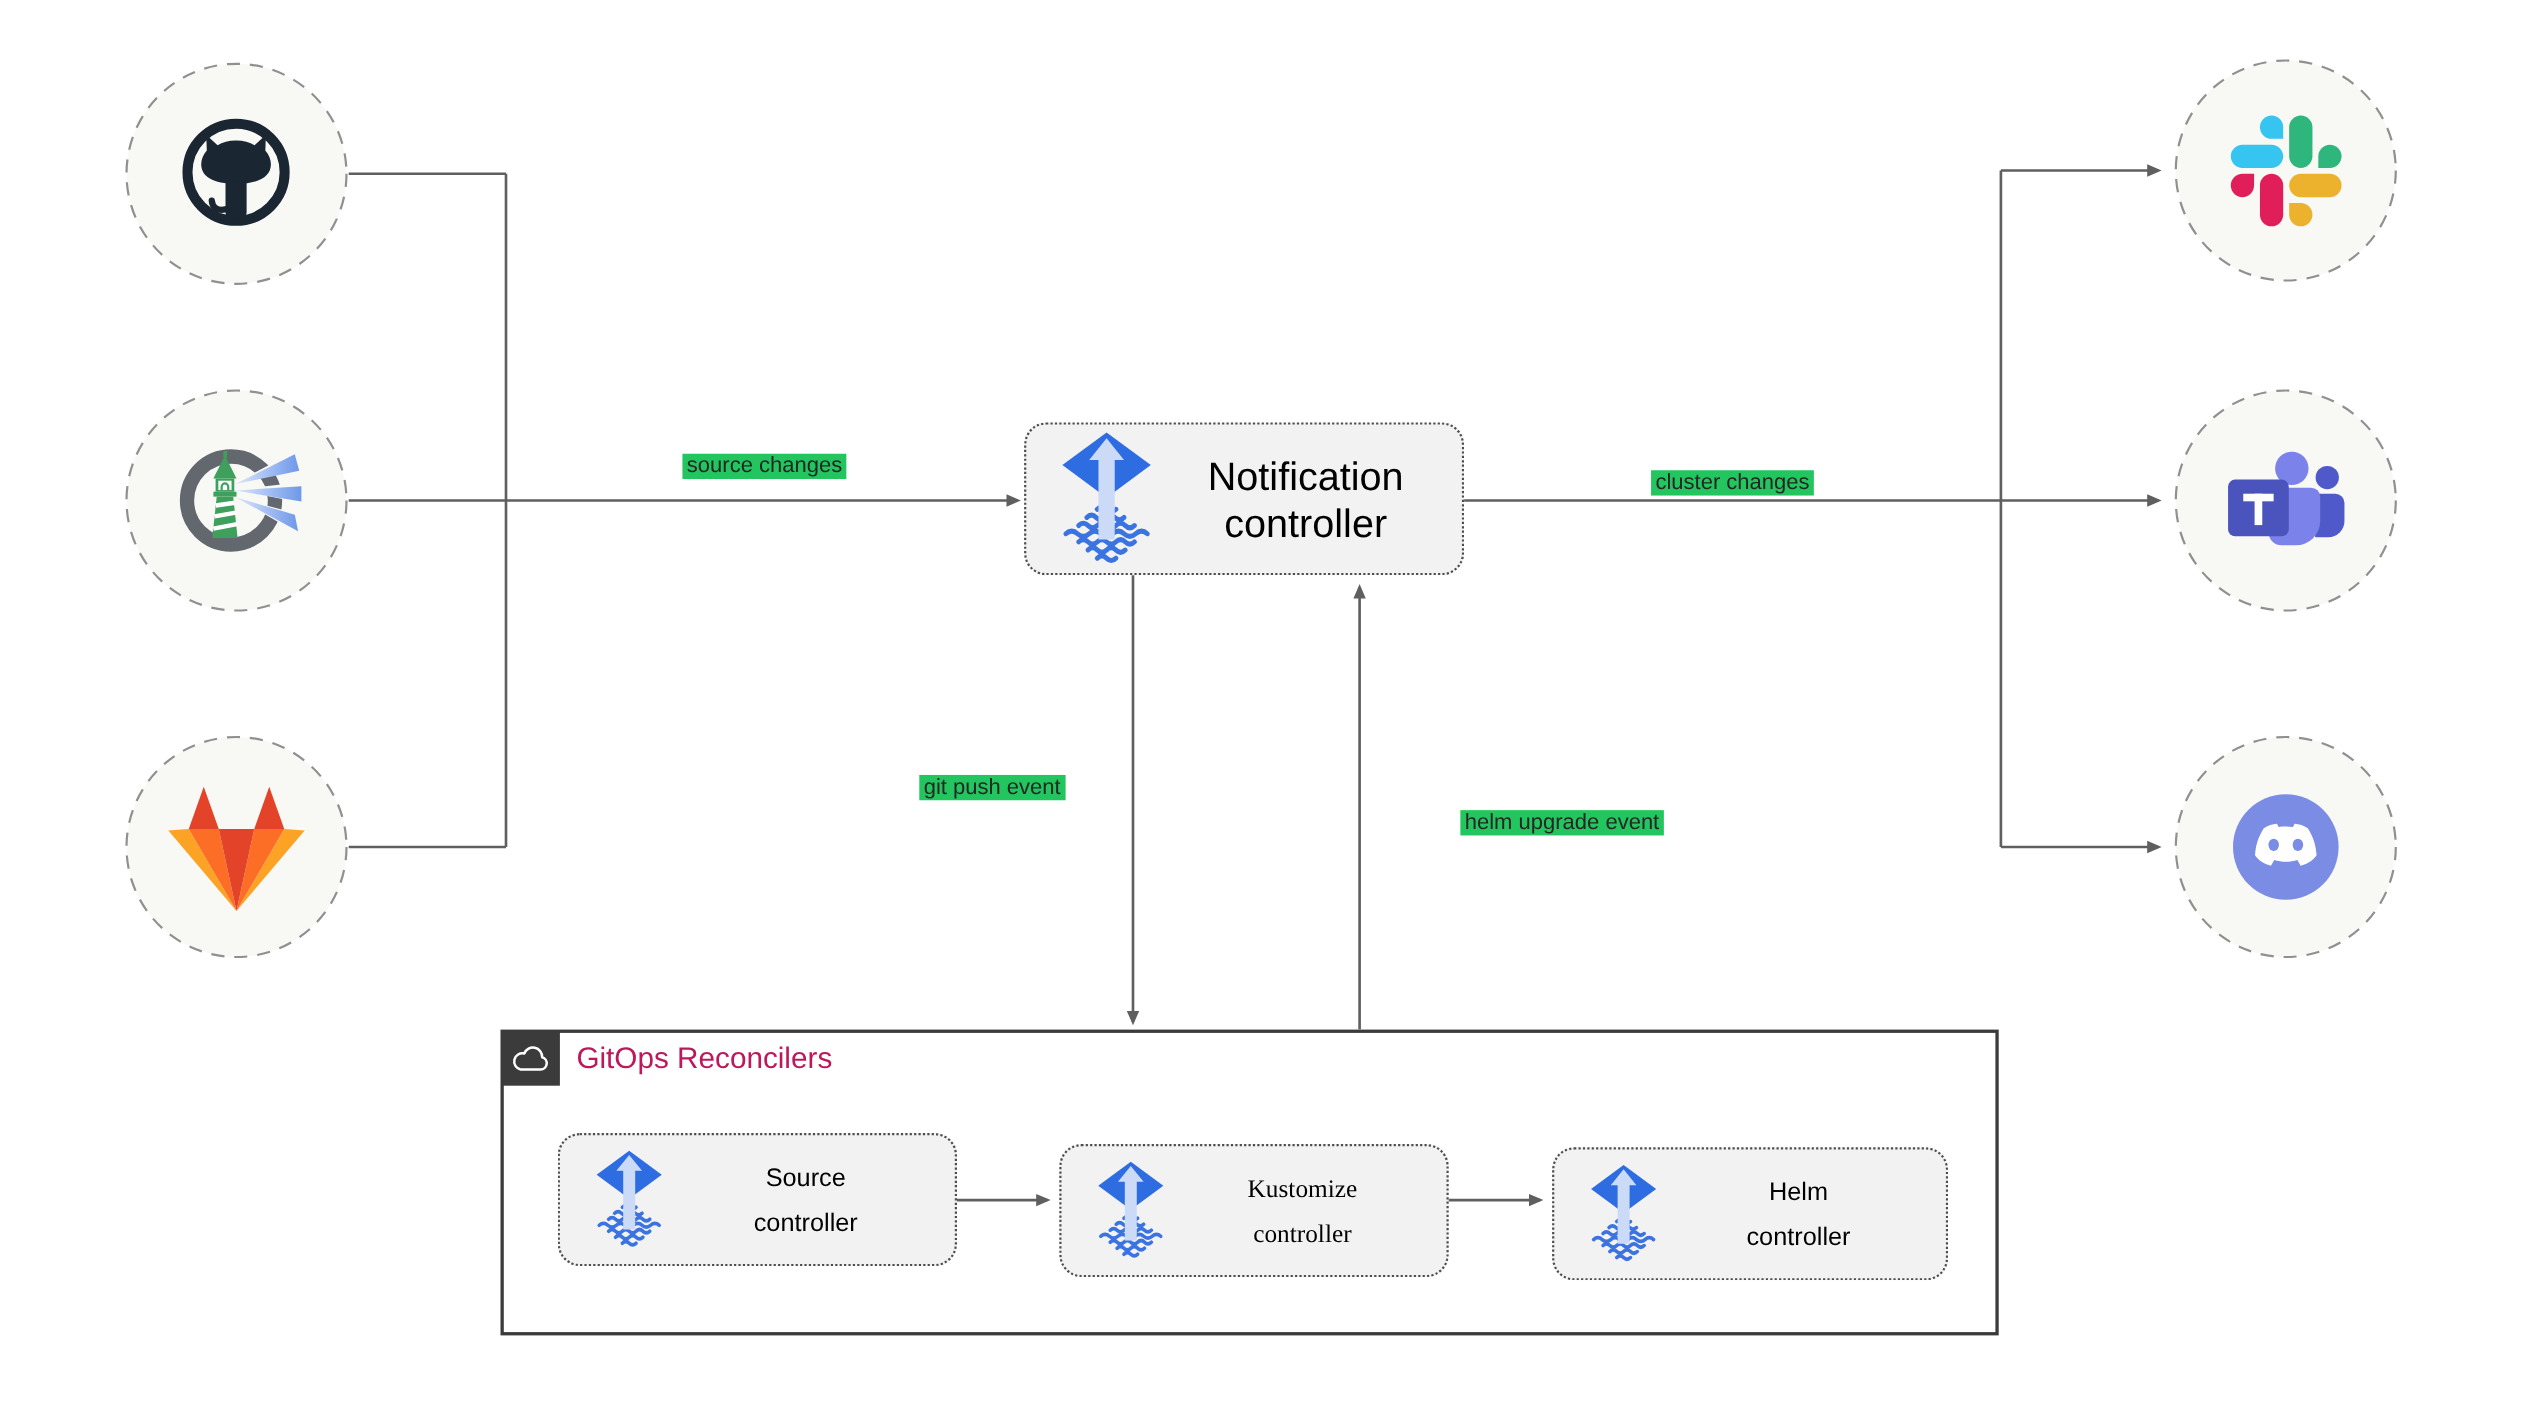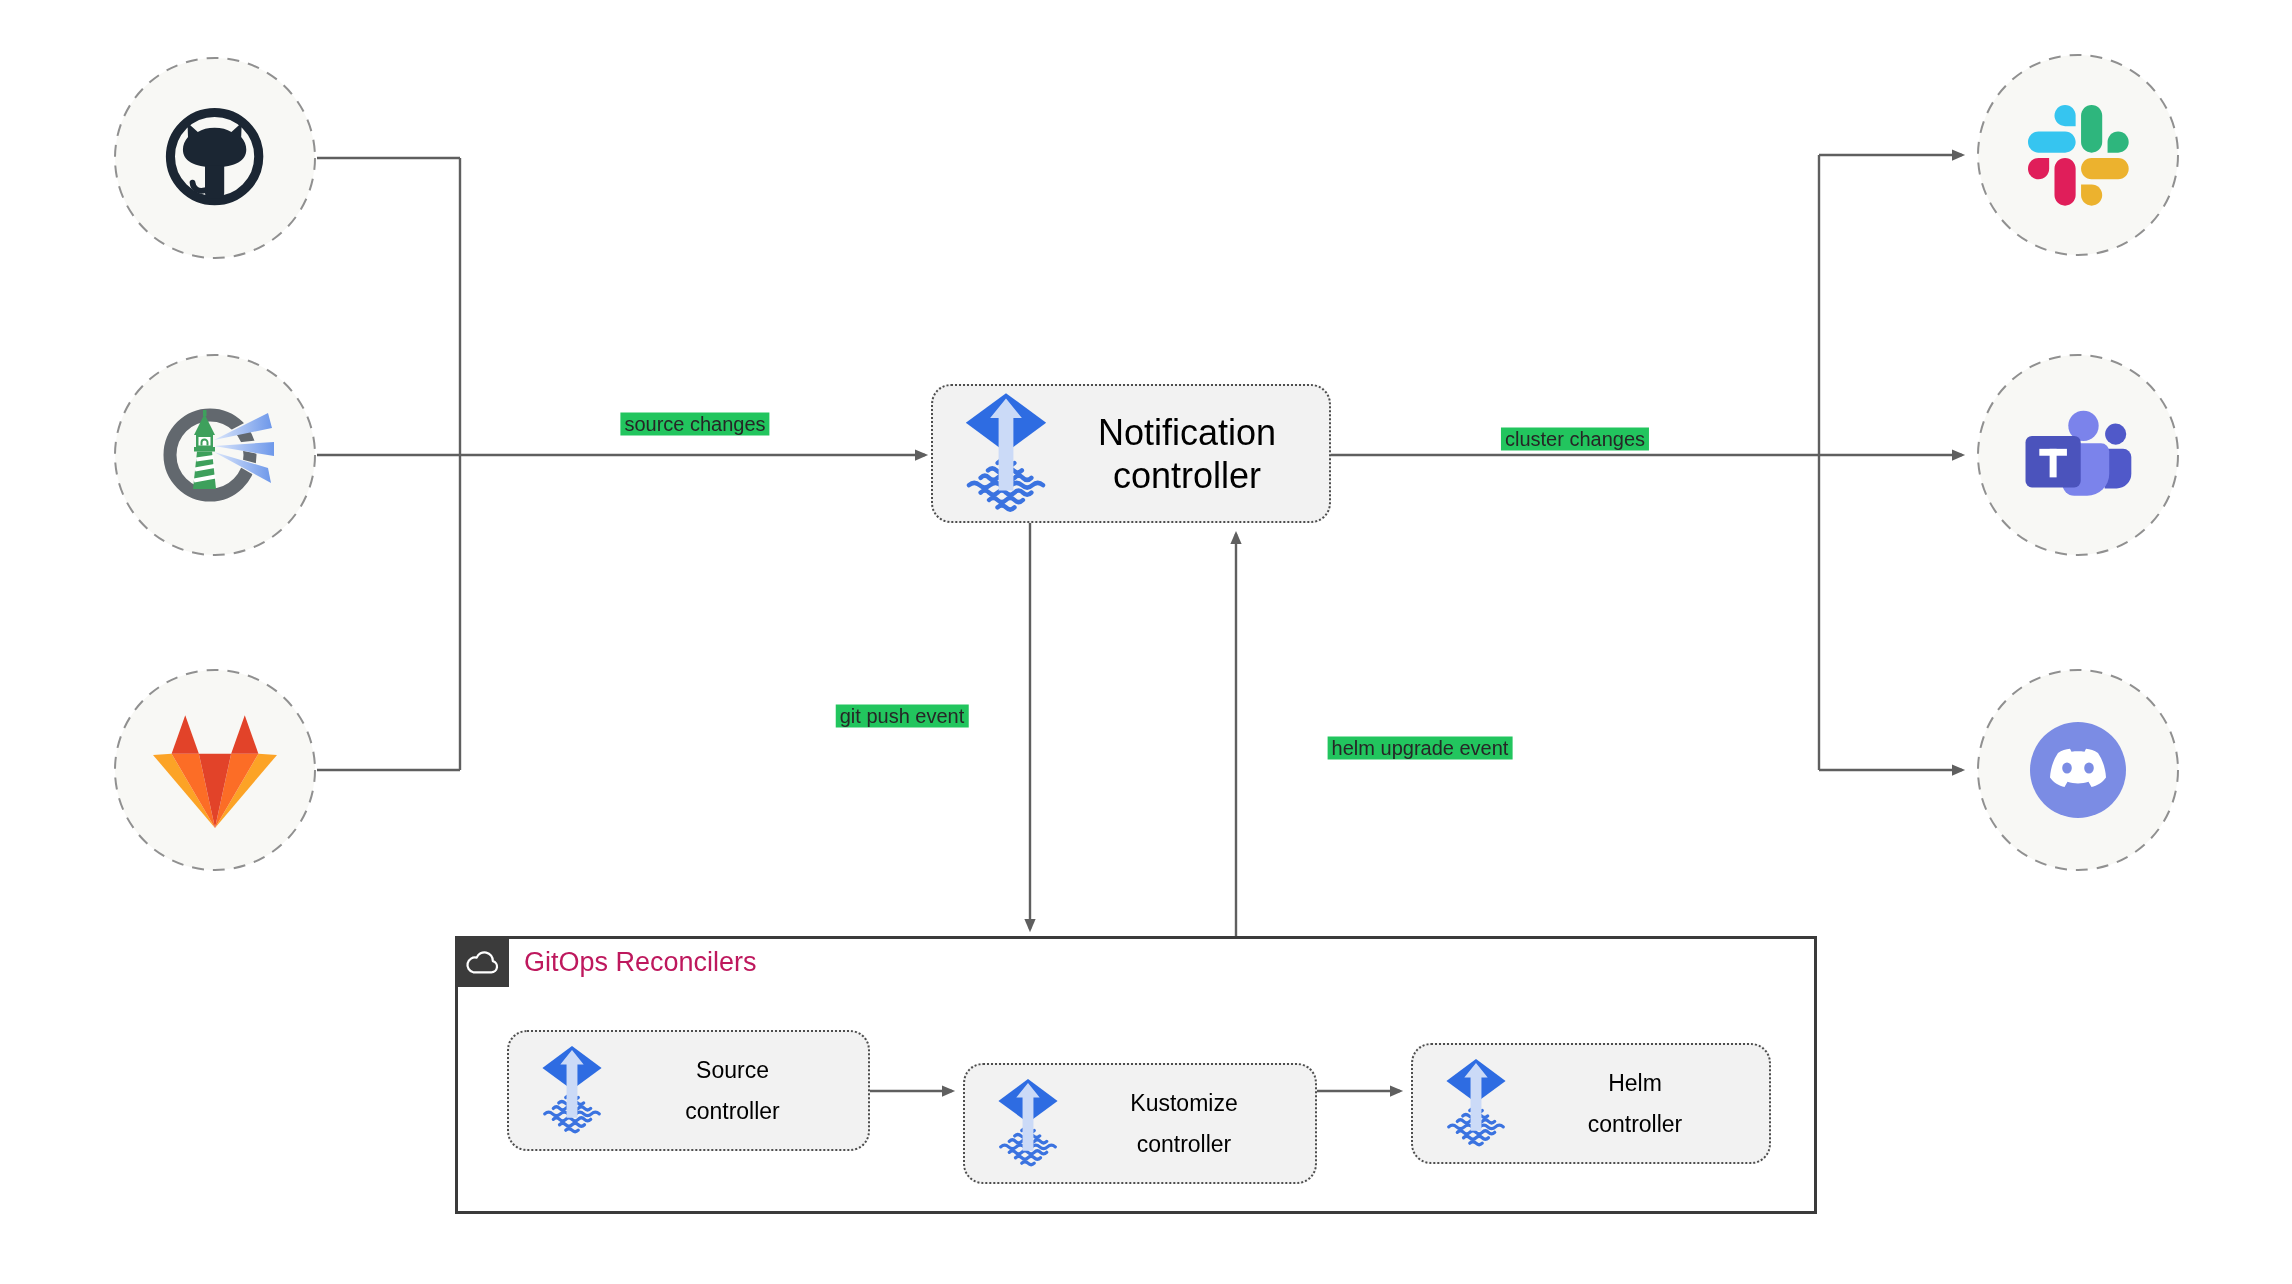--- a/index.html
+++ b/index.html
@@ -190,21 +190,21 @@
     <svg width="78" height="95">
         <use href="#flux-sym" width="78" height="95"></use>
       </svg>
   </div>
   <div class="box-label">
     <div>Source</div>
     <div>controller</div>
   </div>
 </div>
 
-<div class="box" style="left:963px;top:1063px;width:354px;height:121px;">
+<div class="box" style="left:963px;top:1040px;width:354px;height:121px;font-family:Liberation Serif, serif;">
   <div class="icon-wrap" style="padding-left:24px;">
     <svg width="78" height="95">
         <use href="#flux-sym" width="78" height="95"></use>
       </svg>
   </div>
   <div class="box-label">
     <div>Kustomize</div>
     <div>controller</div>
   </div>
 </div>

